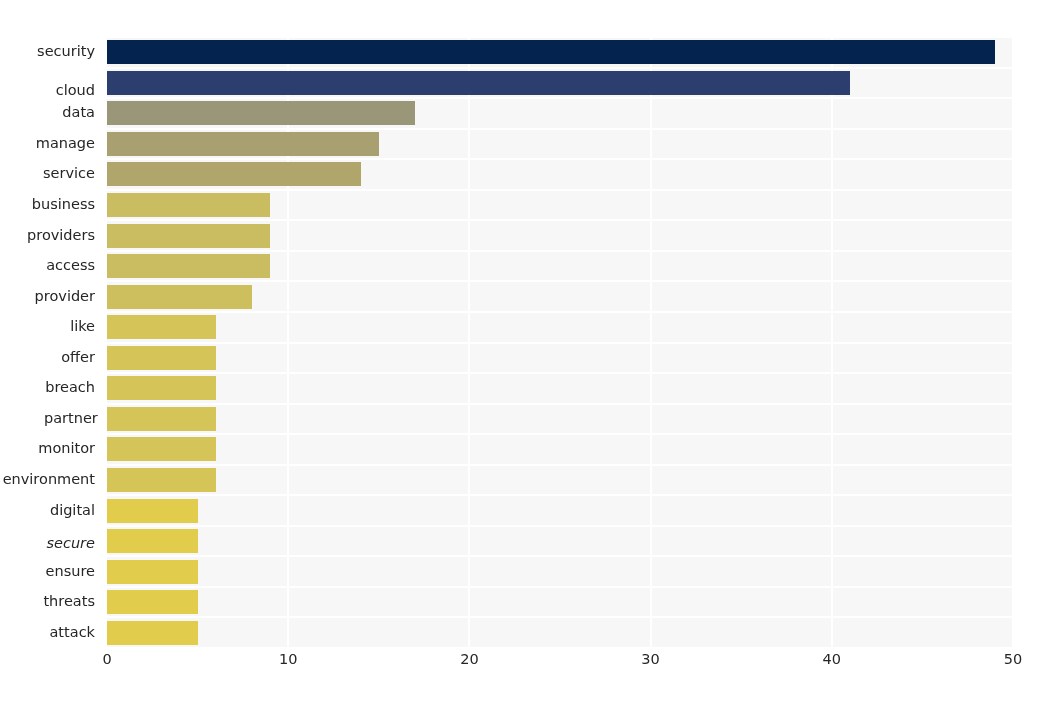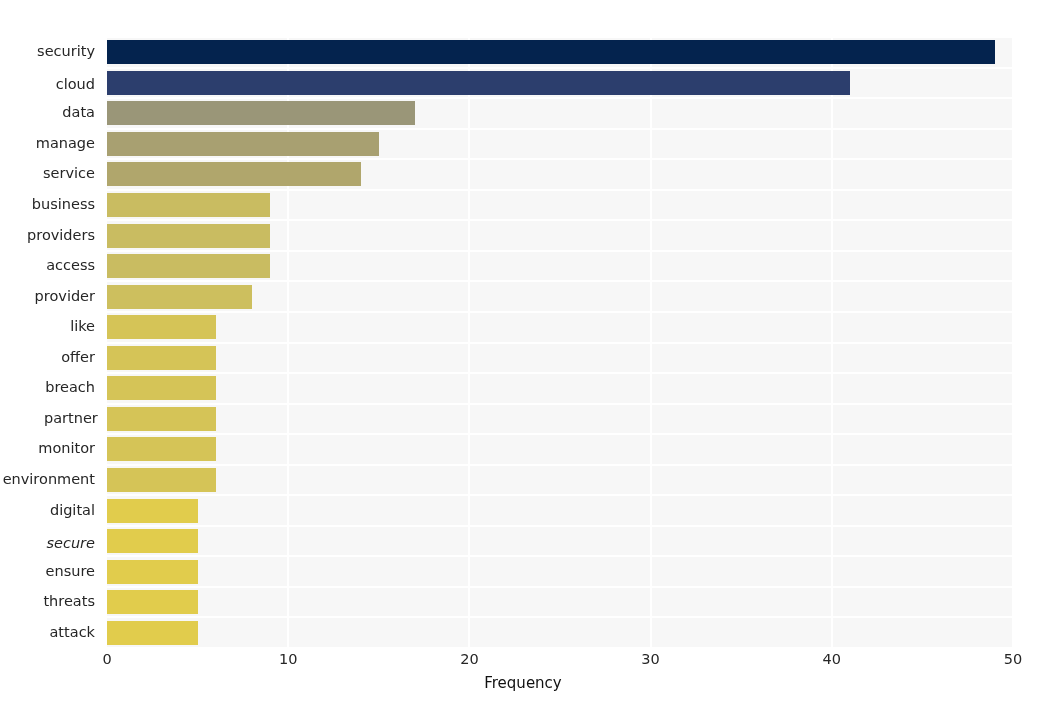--- a/index.html
+++ b/index.html
@@ -176,21 +176,21 @@
         <div class="bar" title="digital: 5" style="width: 90.6px; top: 461.525px; background: rgb(225, 204, 76);"></div>
         <div class="bar" title="secure: 5" style="width: 90.6px; top: 492.075px; background: rgb(225, 204, 76);"></div>
         <div class="bar" title="ensure: 5" style="width: 90.6px; top: 522.625px; background: rgb(225, 204, 76);"></div>
         <div class="bar" title="threats: 5" style="width: 90.6px; top: 553.175px; background: rgb(225, 204, 76);"></div>
         <div class="bar" title="attack: 5" style="width: 90.6px; top: 583.725px; background: rgb(225, 204, 76);"></div>
       </div>
   </div>
 
   <div id="ytick-layer">
       <div class="ytick" style="top: 6.275px; padding-left: 20px;">security</div>
-      <div class="ytick" style="top: 39px;">cloud</div>
+      <div class="ytick" style="top: 45px;">cloud</div>
       <div class="ytick" style="top: 67.375px;">data</div>
       <div class="ytick" style="top: 97.925px;">manage</div>
       <div class="ytick" style="top: 128.475px;">service</div>
       <div class="ytick" style="top: 159.025px;">business</div>
       <div class="ytick" style="top: 189.575px;">providers</div>
       <div class="ytick" style="top: 220.125px;">access</div>
       <div class="ytick" style="top: 250.675px;">provider</div>
       <div class="ytick" style="top: 281.225px;">like</div>
       <div class="ytick" style="top: 311.775px;">offer</div>
       <div class="ytick" style="top: 342.325px;">breach</div>
@@ -206,15 +206,14 @@
 
   <div id="xtick-layer">
       <div class="xtick" style="left: 0px;">0</div>
       <div class="xtick" style="left: 181.2px;">10</div>
       <div class="xtick" style="left: 362.4px;">20</div>
       <div class="xtick" style="left: 543.6px;">30</div>
       <div class="xtick" style="left: 724.8px;">40</div>
       <div class="xtick" style="left: 906px;">50</div>
     </div>
 
-  <div id="xaxis-label">Frequency</div>
 
 </div>
 
 </body></html>

